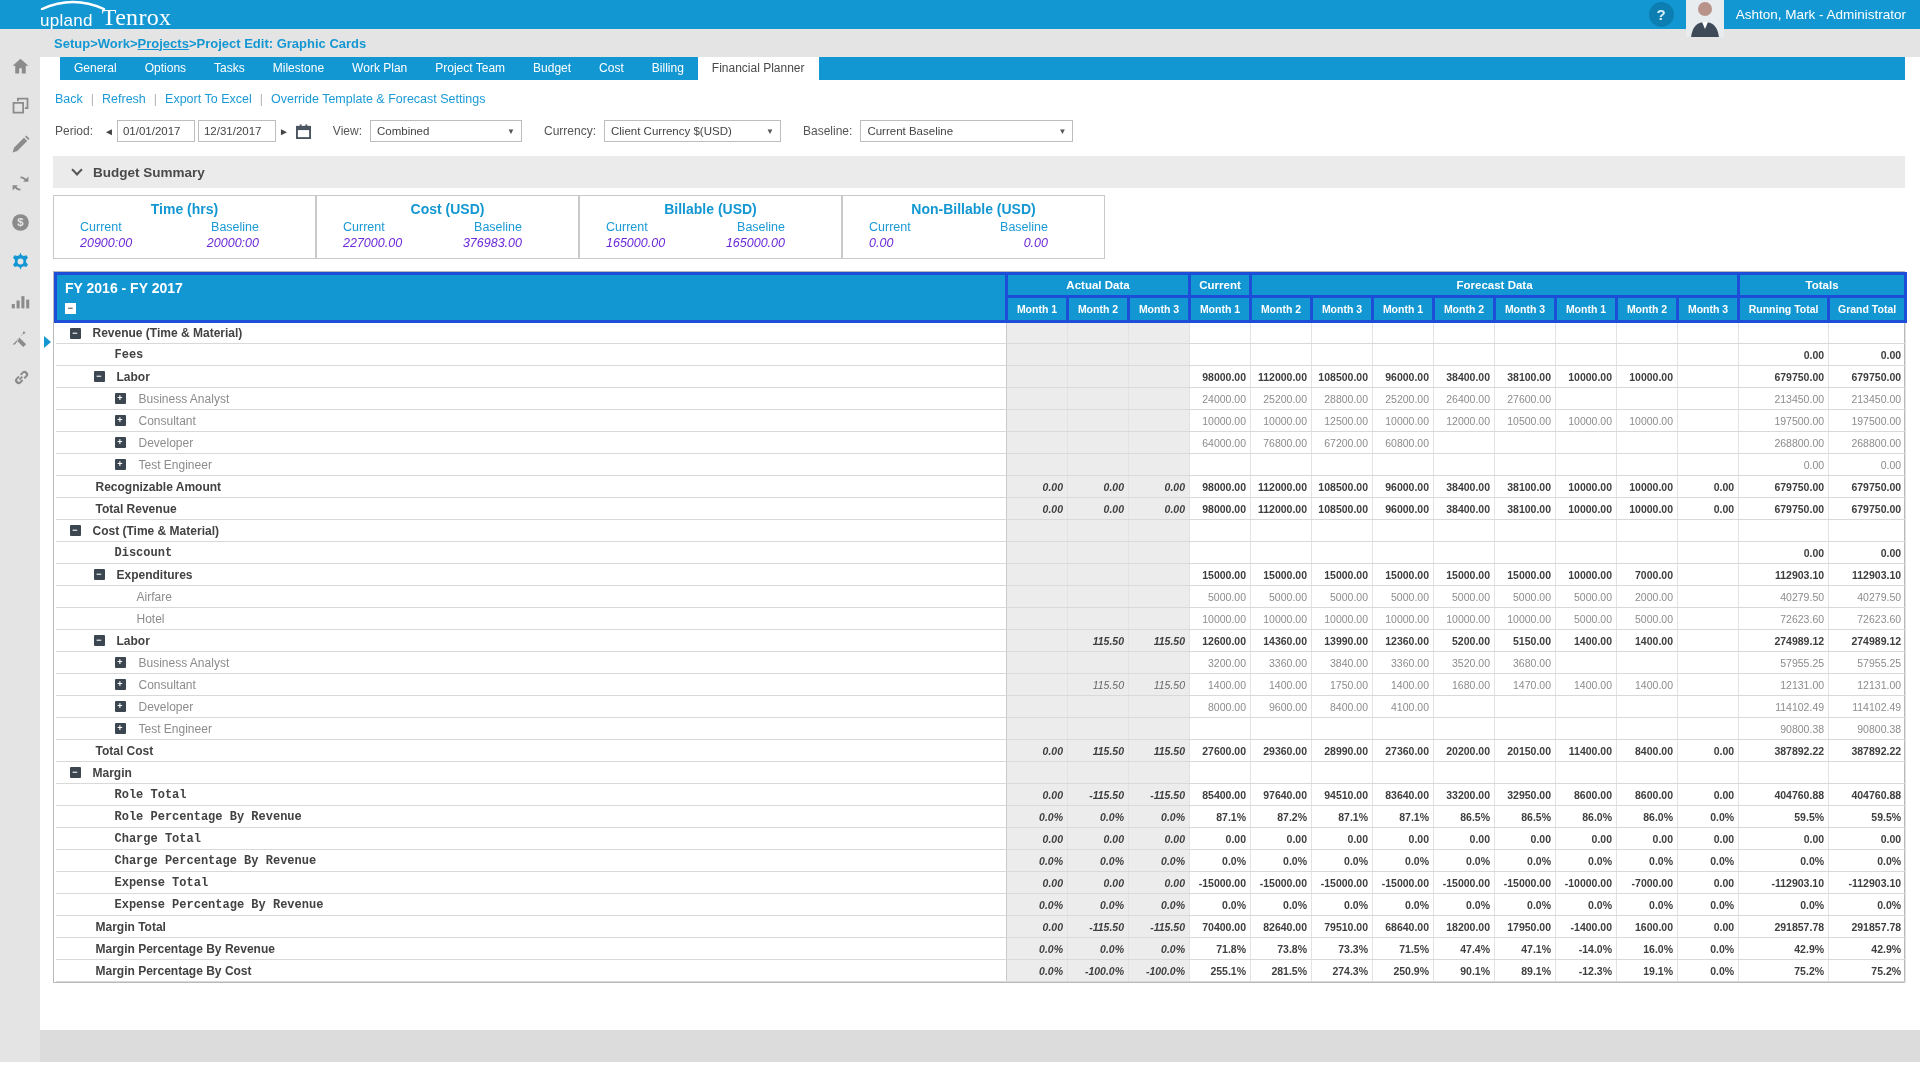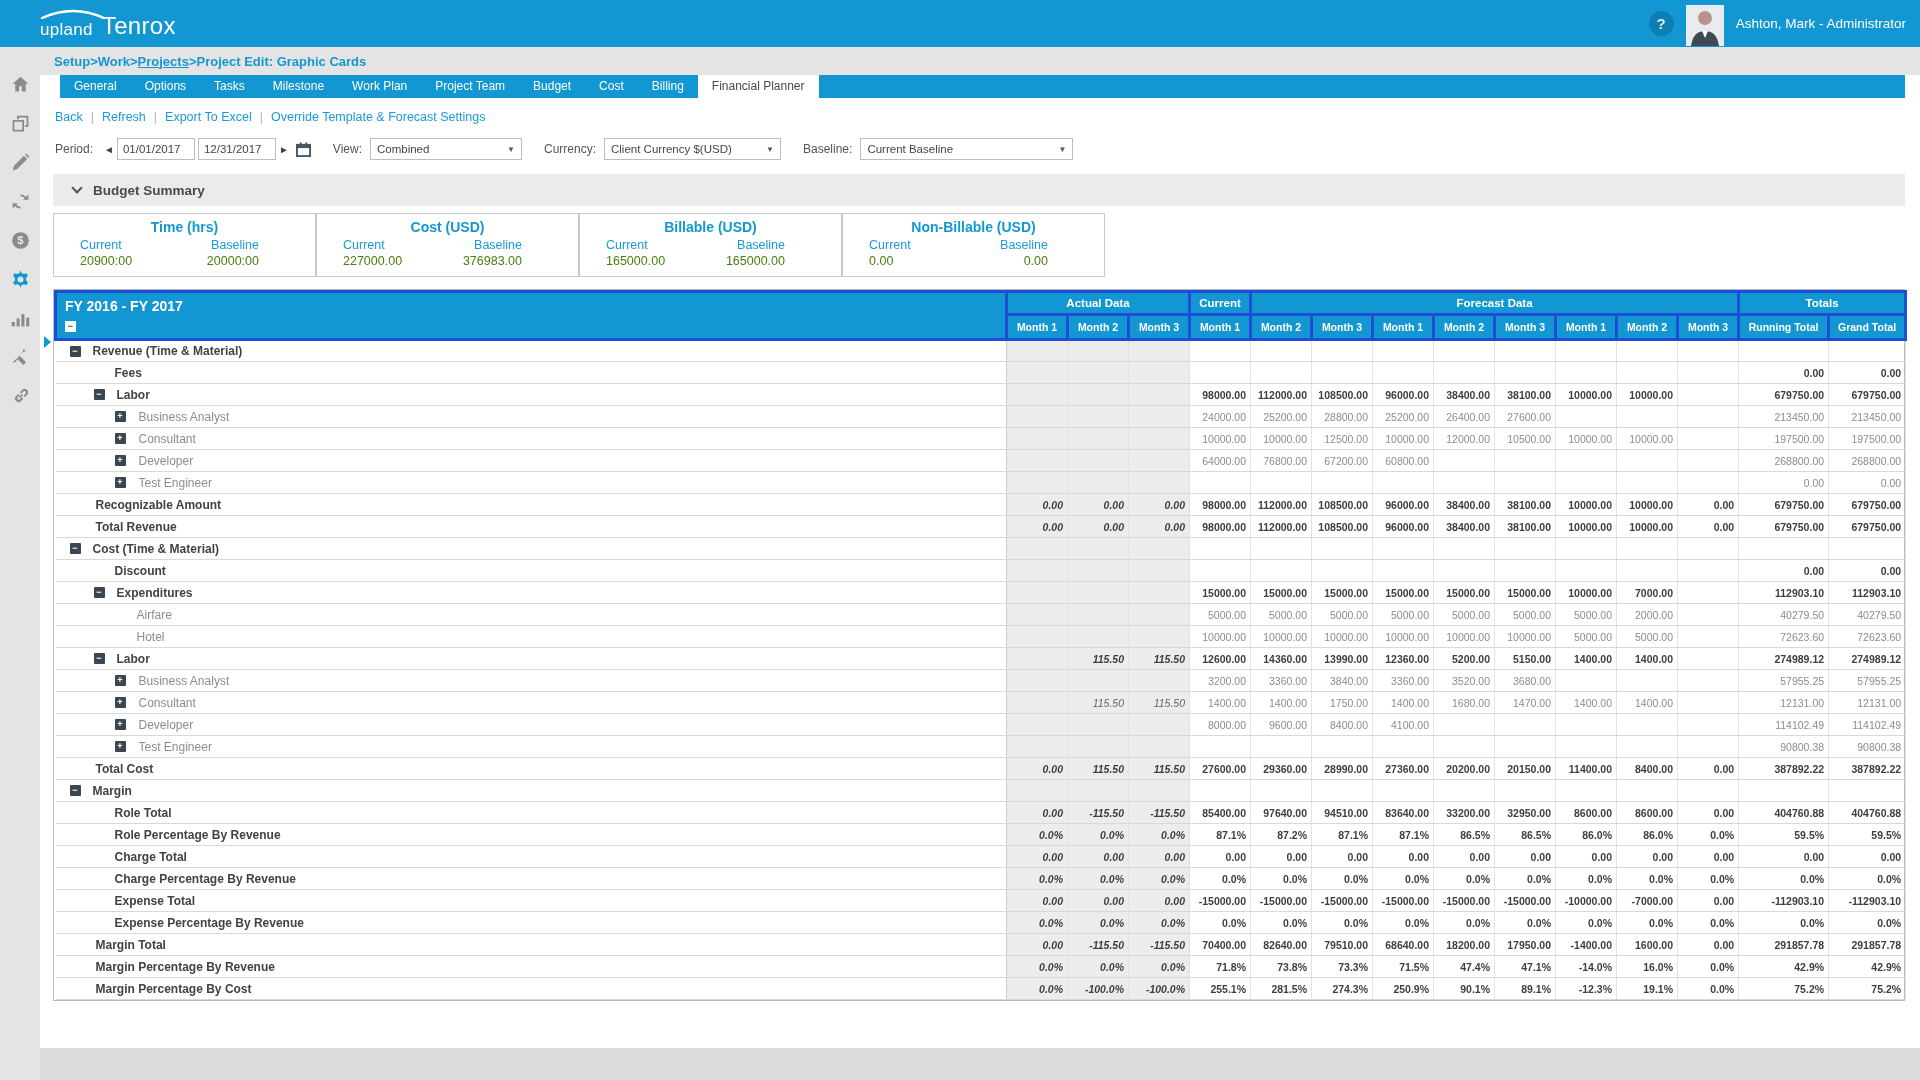--- a/index.html
+++ b/index.html
@@ -1,25 +1,25 @@
 <!DOCTYPE html>
 <html><head>
 <meta charset="utf-8">
 <style>
   * { margin:0; padding:0; box-sizing:border-box; }
   html,body { width:1920px; height:1080px; overflow:hidden;
     font-family:"Liberation Sans","DejaVu Sans",sans-serif; background:#fff; }
 
   
-  .topbar { height:47px; background:#1397d2; display:flex; align-items:center;
+  .topbar { height:29px; background:#1397d2; display:flex; align-items:center;
     justify-content:space-between; padding:0 14px 0 40px; position:relative; }
   .logo { display:flex; align-items:flex-end; gap:9px; color:#fff; }
   .logo-upland { position:relative; font-size:17px; letter-spacing:.3px; padding-top:12px; }
   .logo-upland svg { position:absolute; top:1px; left:0; }
-  .logo-tenrox { font-size:24px; letter-spacing:.3px; }
+  .logo-tenrox { font-size:24px; letter-spacing:.3px;font-family:Liberation Serif, serif; }
   .topbar-right { display:flex; align-items:center; gap:12px; }
   .help-ico { width:25px; height:25px; border-radius:50%; background:#0c7eb1; color:#d9f1fb;
     font-size:15px; font-weight:bold; text-align:center; line-height:25px; cursor:pointer; }
   .avatar { width:38px; height:41px; background:#e8ebed; overflow:hidden; position:relative; top:2px; }
   .username { color:#fff; font-size:13.5px; }
 
   
   .shell { display:flex; height:1033px; }
   .sidebar { width:44px; background:#e4e4e4; padding-top:26px; display:flex; flex-direction:column;
     align-items:center; gap:17px; position:relative; }
@@ -59,21 +59,21 @@
   
   .summary-head { height:32px; background:#ebebeb; display:flex; align-items:center; gap:12px;
     padding-left:20px; font-size:13.5px; font-weight:bold; color:#4a4a4a; cursor:pointer; }
   .chev { width:8px; height:8px; border-left:2px solid #555; border-bottom:2px solid #555;
     transform:rotate(-45deg); margin-top:-4px; }
   .cards { display:flex; padding:7px 0 12px 0; }
   .card { width:263px; height:64px; background:#fff; border:1px solid #c9c9c9; padding-top:5px; }
   .card-title { text-align:center; color:#1397d2; font-size:14px; font-weight:bold; }
   .card-grid { display:grid; grid-template-columns:1fr 1fr; padding:3px 56px 0 26px; }
   .card-grid .lab { color:#1b9ad6; font-size:12.5px; }
-  .card-grid .val { color:#4d7c0f; font-size:12.5px; padding-top:2px; }
+  .card-grid .val { color:#6d28d9; font-size:12.5px; padding-top:2px;font-style:italic; }
   .card-grid .r { text-align:right; }
 
   
   .grid-wrap { border:1px solid #b9b9b9; width:1852px; }
   table { border-collapse:collapse; table-layout:fixed; width:1850px; font-size:10.5px; }
   col.c-label { width:951px; } col.c-m { width:61px; } col.c-run { width:90px; } col.c-grand { width:77px; }
   thead th { background:#1397d2; color:#fff; border:3px solid #1d4ed8; font-weight:bold; }
   th.t-title { text-align:left; vertical-align:top; padding:5px 0 0 8px; font-size:14px; }
   .collapse-all { display:block; width:11px; height:11px; background:#fff; color:#3c4650;
     font:bold 9px/10px "Liberation Sans",sans-serif; text-align:center; margin-top:7px; cursor:pointer; }
@@ -86,21 +86,21 @@
   .tree-ico { width:11px; height:11px; min-width:11px; background:#3c4650; color:#fff;
     font:bold 9px/10px "Liberation Sans",sans-serif; text-align:center; border-radius:1px; cursor:pointer; }
   td.num { text-align:right; padding-right:4px; color:#8c8c8c; font-size:10.5px; }
   tr.bold td.num { color:#3e3e3e; font-weight:bold; }
   td.actual { background:#ececec; font-style:italic; color:#666; }
   
   tr.t-section td.label { padding-left:14px; }
   tr.t-group td.label { padding-left:38px; }
   tr.t-child td.label { padding-left:59px; } tr.t-child td.label .cellflex { gap:13px; }
   tr.t-total td.label { padding-left:40px; }
-  tr.t-item td.label { padding-left:59px; }
+  tr.t-item td.label { padding-left:59px;font-family:Liberation Mono, monospace; }
   tr.t-leaf td.label { padding-left:81px; }
 
   .bottom-strip { height:32px; background:#dcdcdc; margin-top:auto; }
 </style>
 </head>
 <body>
 
 <div class="app">
   <header class="topbar">
     <div class="logo">

